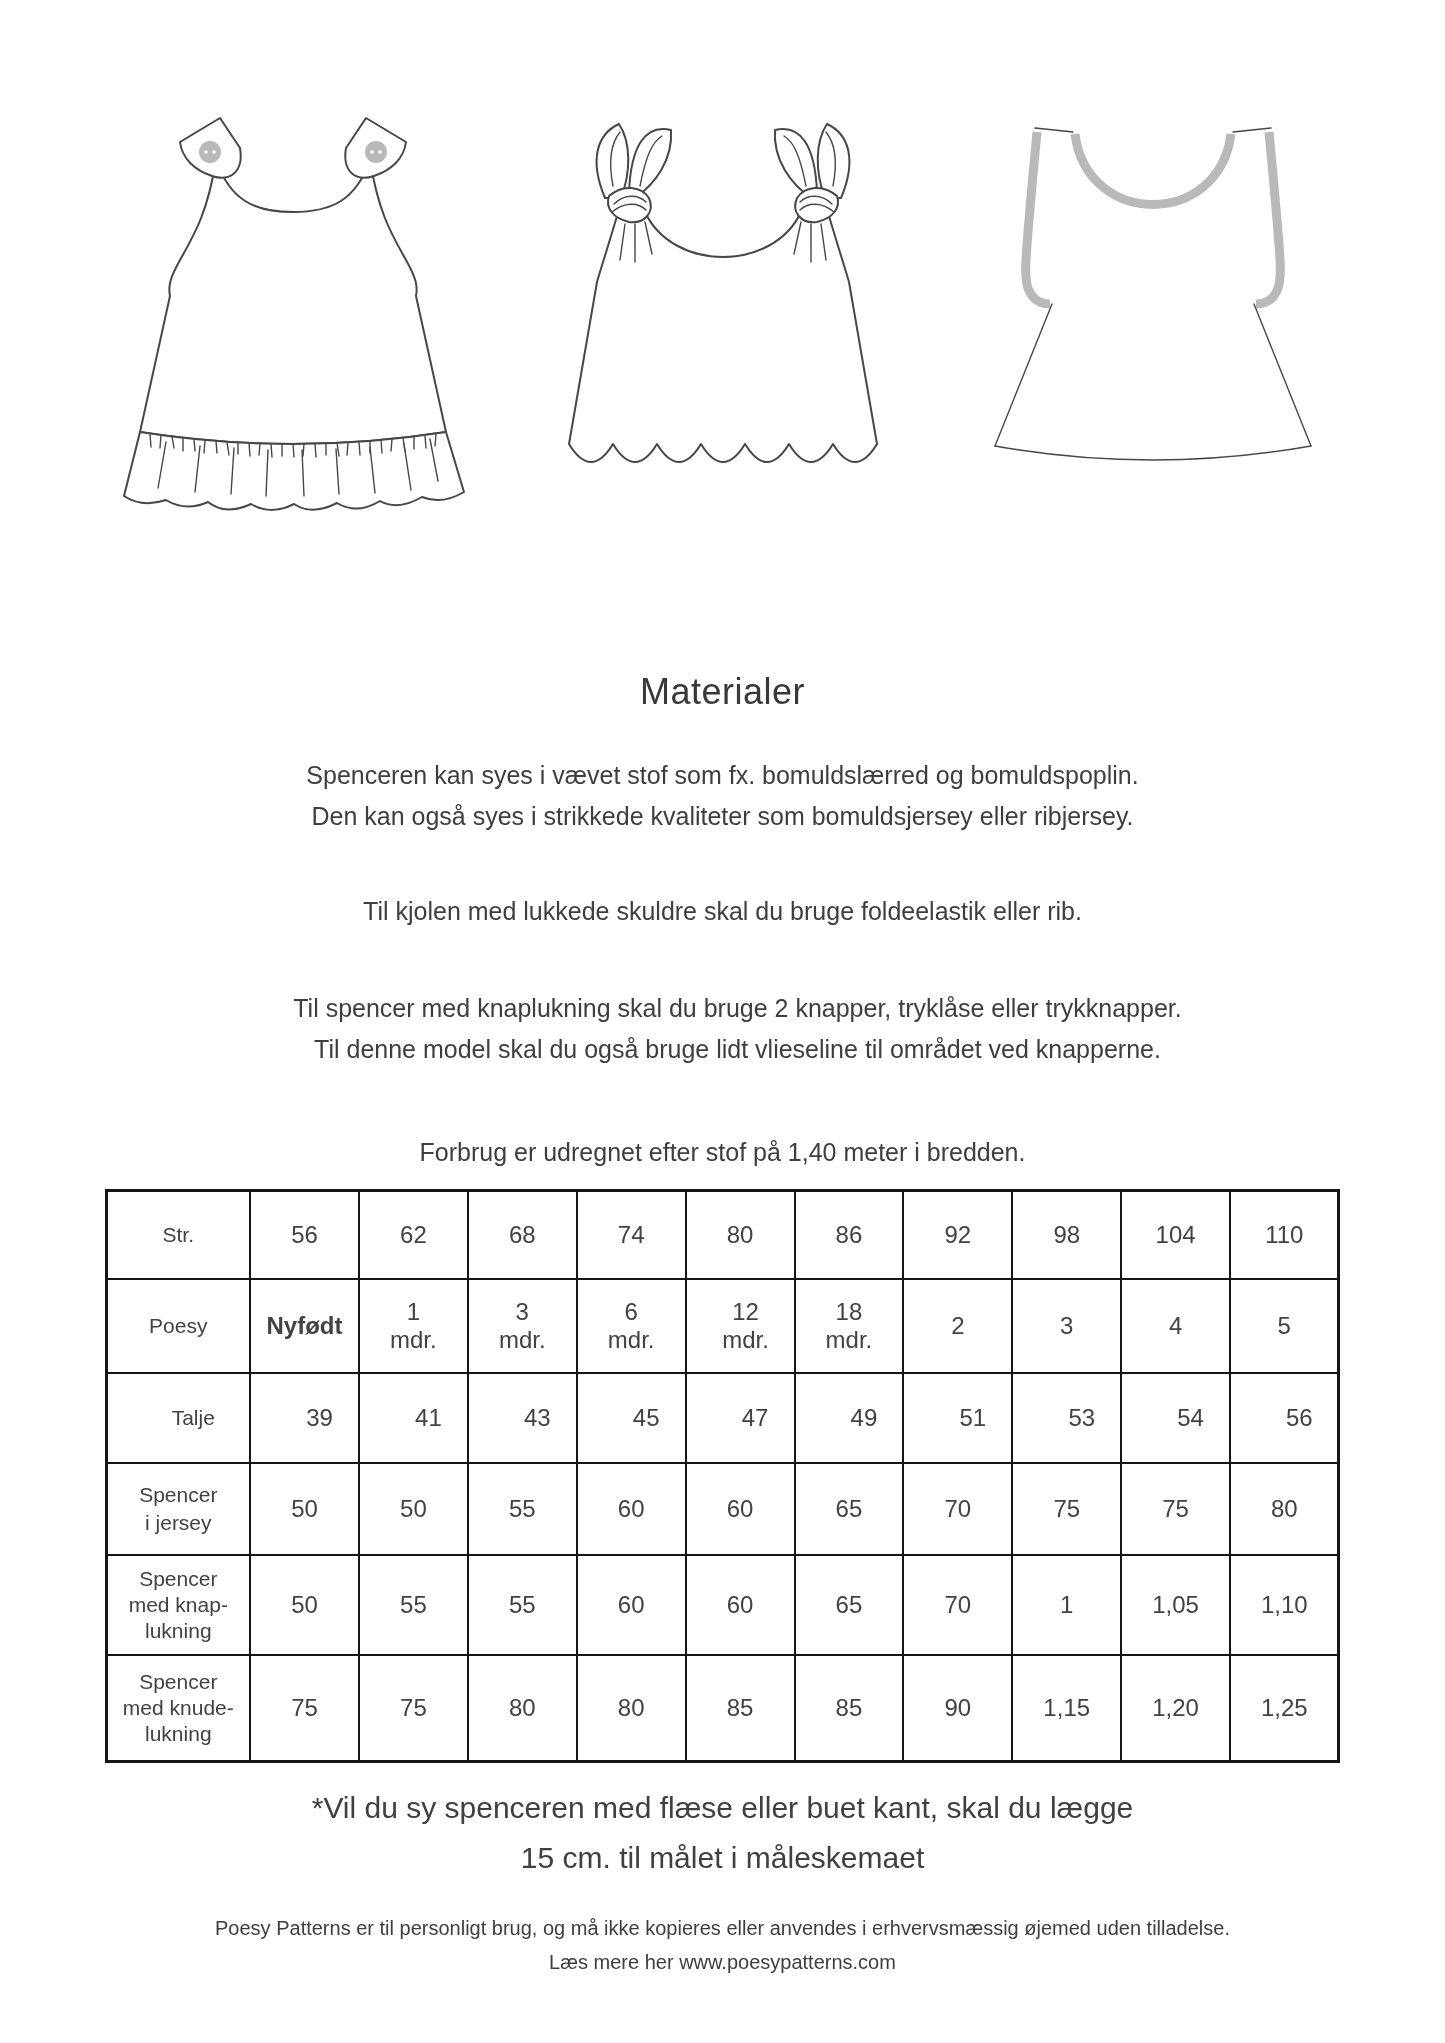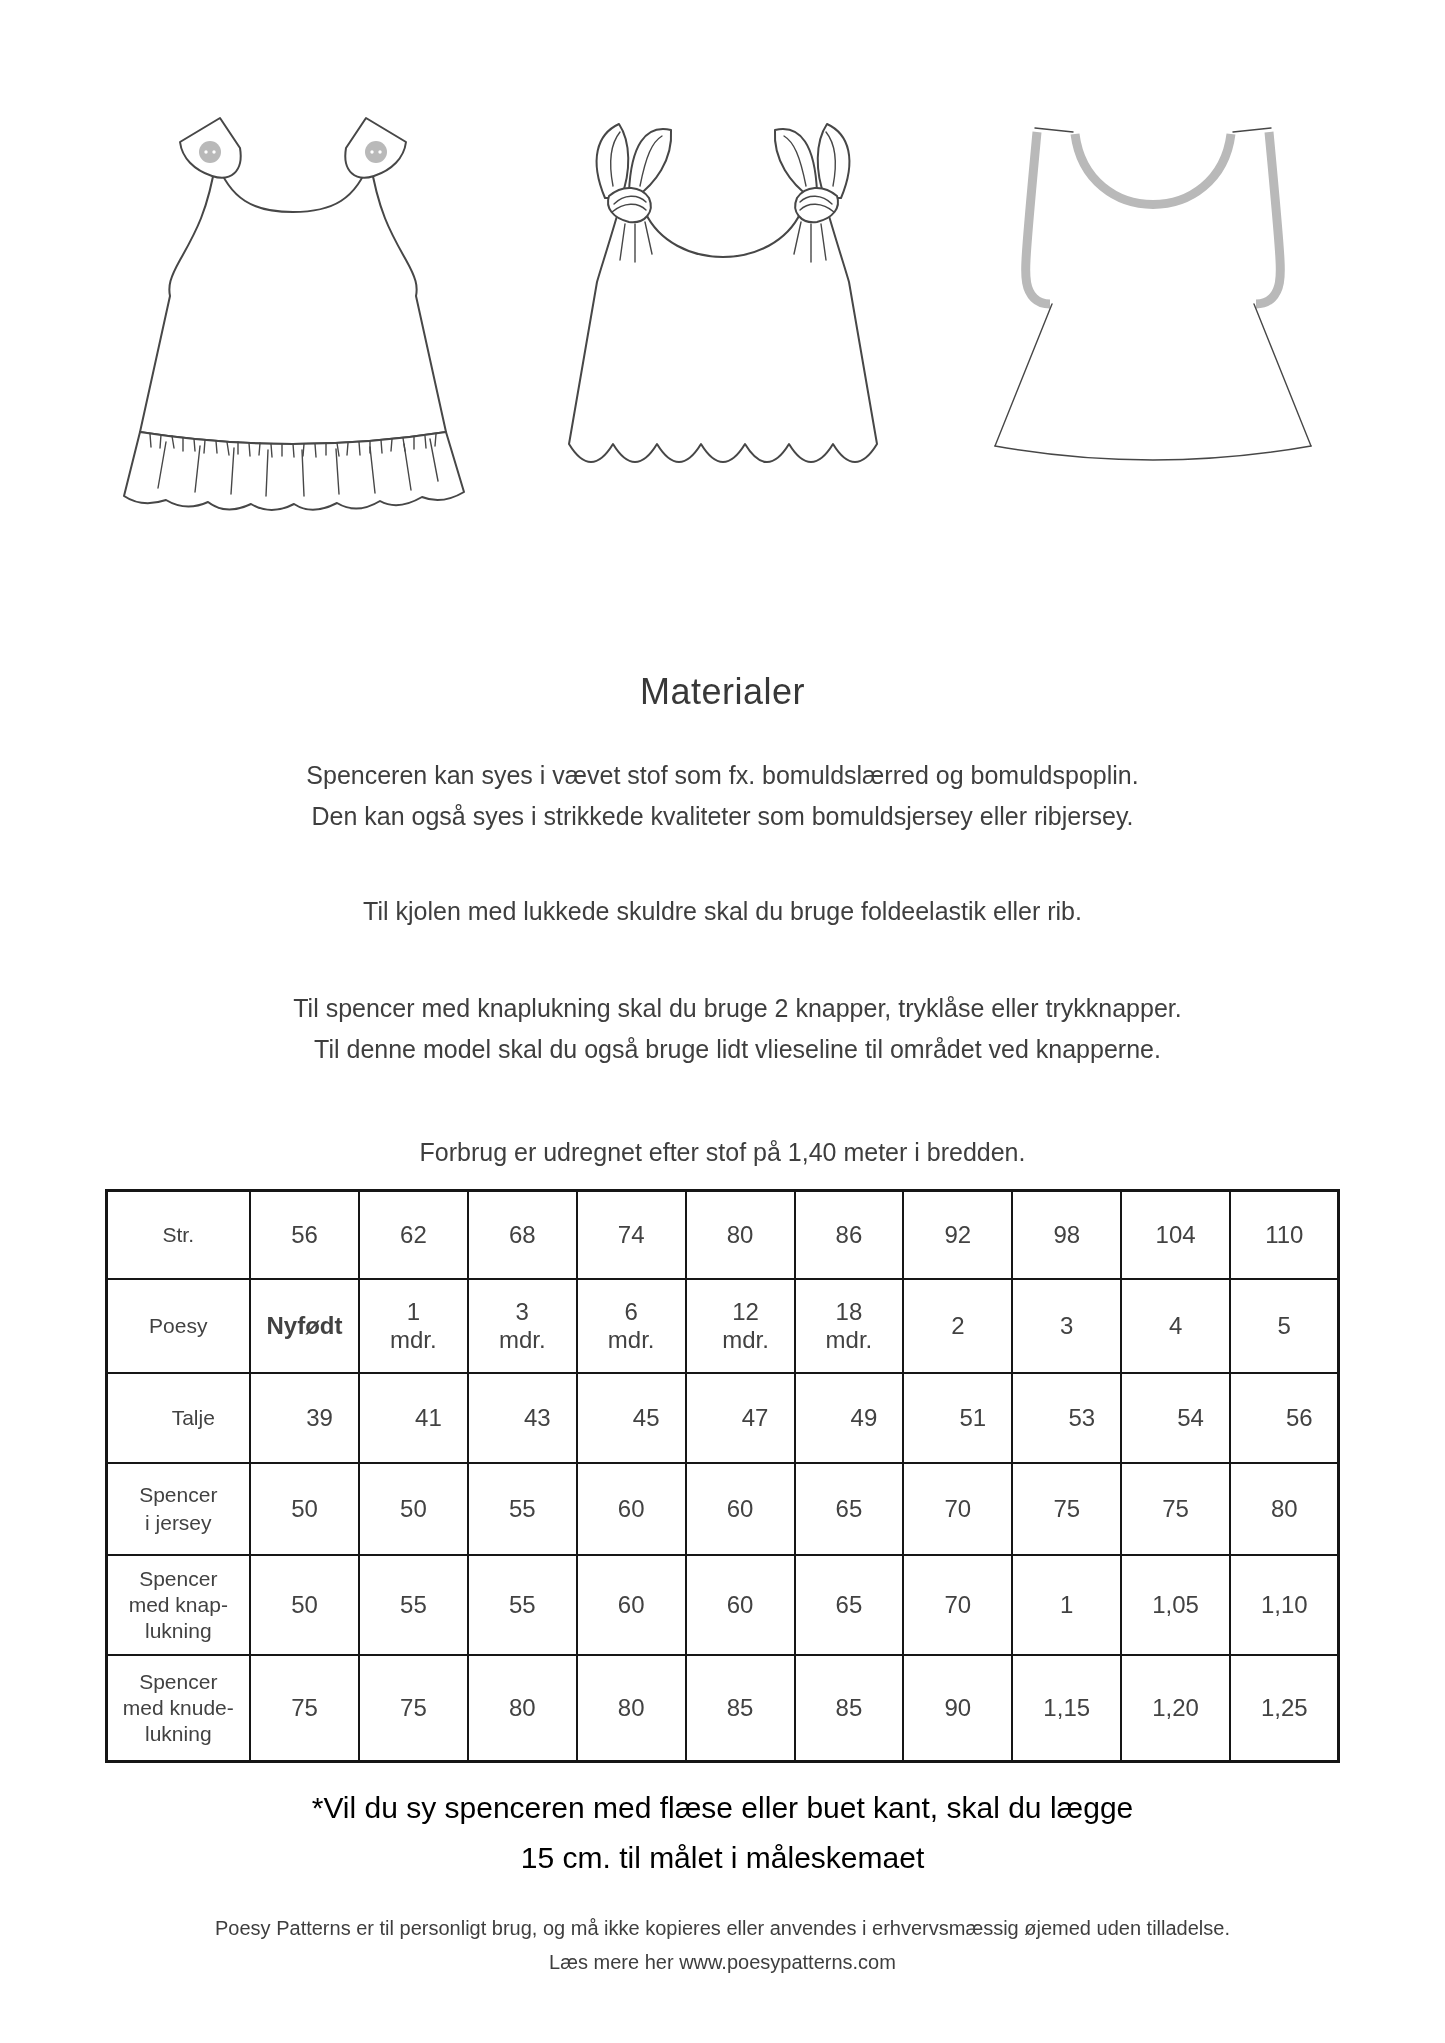--- a/index.html
+++ b/index.html
@@ -68,21 +68,21 @@
   table.size-table tr:nth-child(3) td { height: 88px; padding-left: 30px; }
   table.size-table tr:nth-child(4) td { height: 90px; line-height: 28px; }
   table.size-table tr:nth-child(5) td { height: 98px; }
   table.size-table tr:nth-child(6) td { height: 104px; }
   .footnote {
     margin: 20px 0 0;
     text-align: center;
     font-size: 30px;
     font-weight: 300;
     line-height: 50px;
-    color: #000000;
+    color: #404040;
   }
   .legal {
     margin: 28px 0 0;
     text-align: center;
     font-size: 20px;
     font-weight: 300;
     line-height: 34px;
     color: #3e3e3e;
   }
   .stroke { fill: none; stroke: #474747; stroke-width: 2; stroke-linecap: round; stroke-linejoin: round; }

